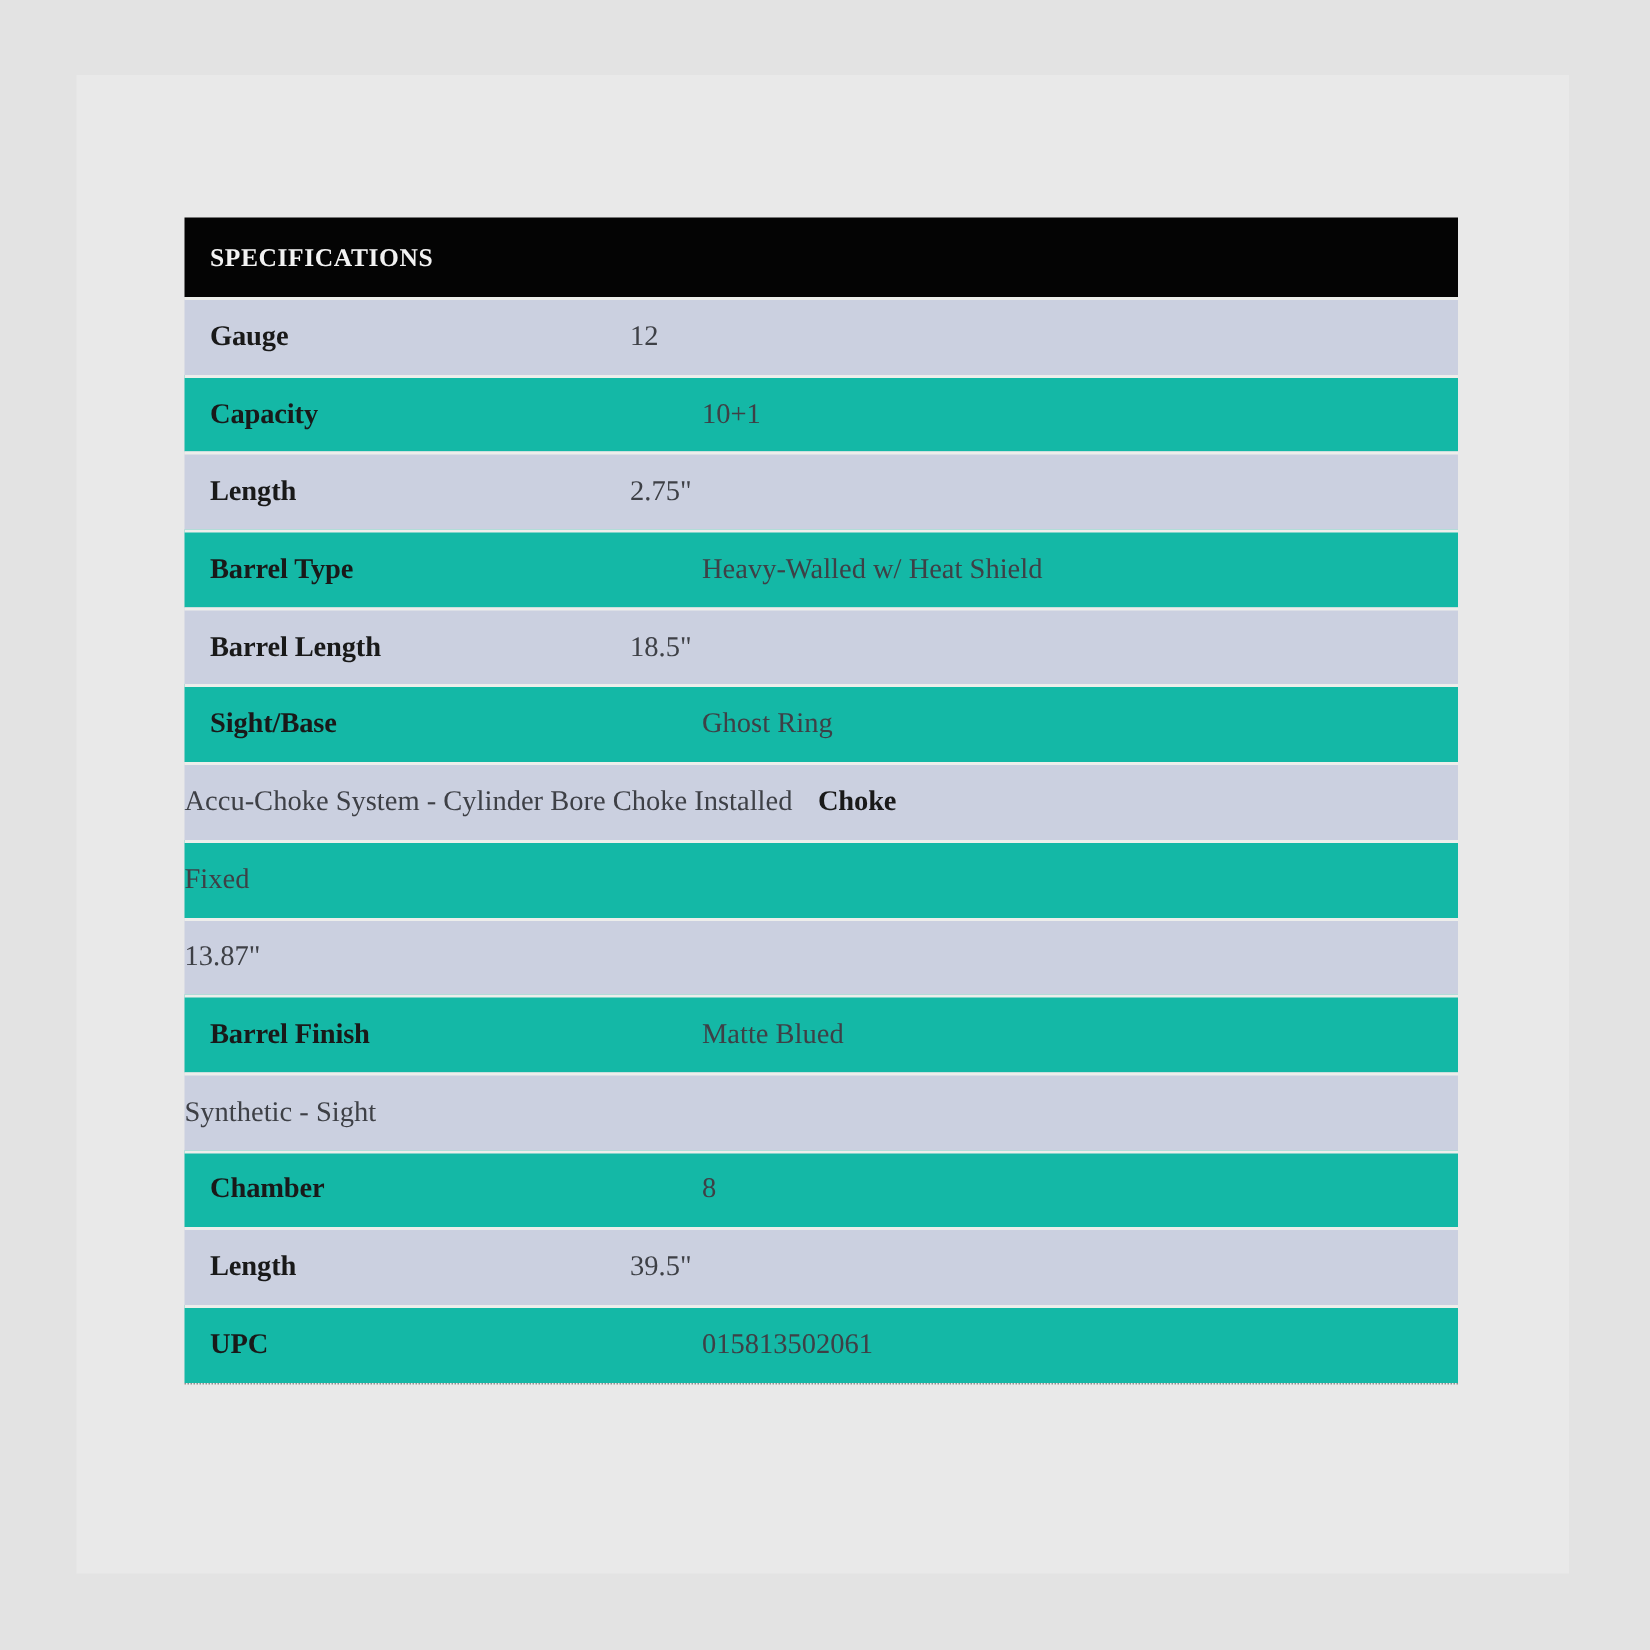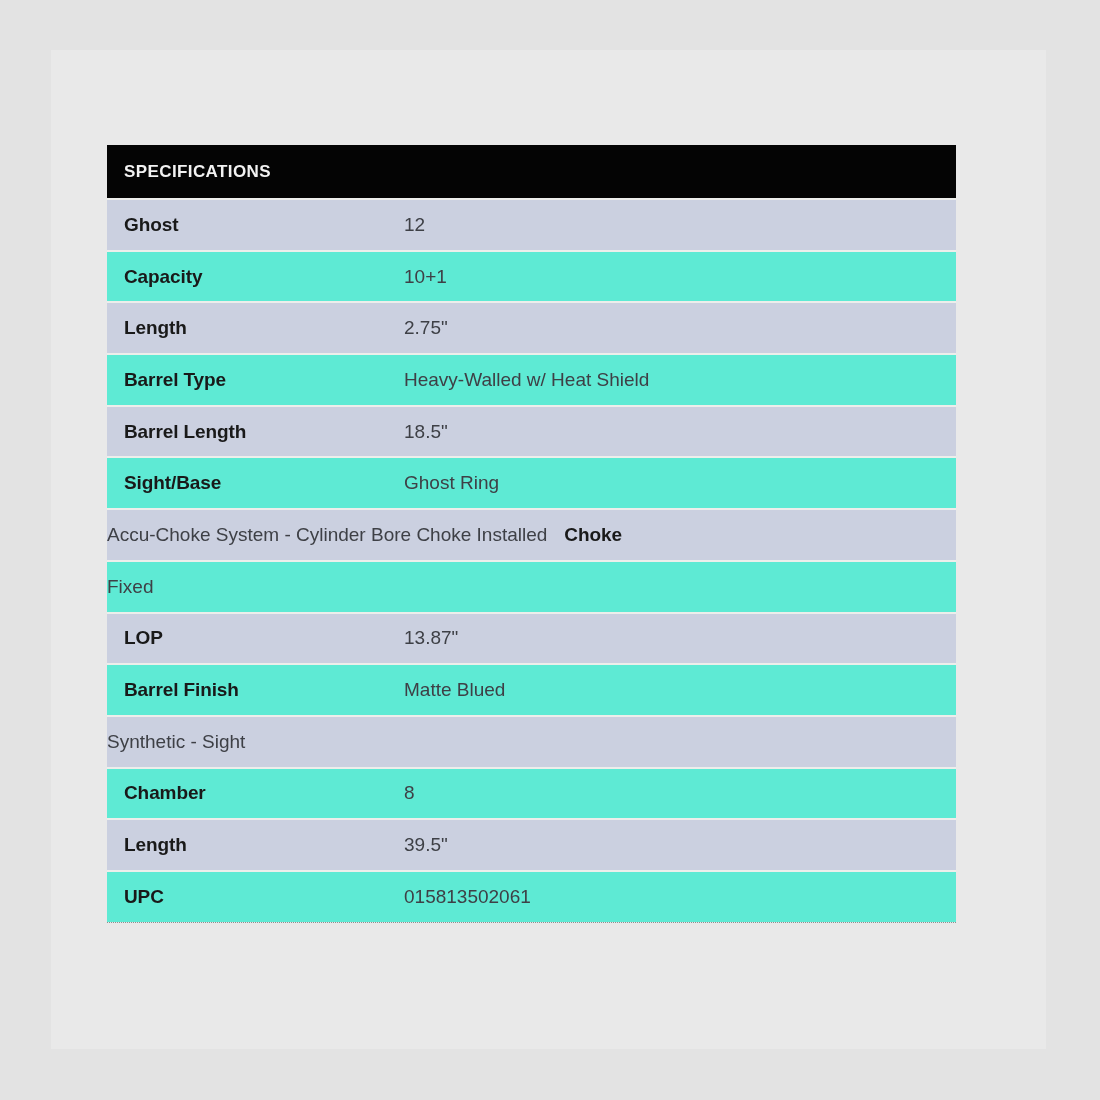--- a/index.html
+++ b/index.html
@@ -17,23 +17,24 @@
   .panel {
     position: absolute;
     left: 51px;
     top: 50px;
     width: 995px;
     height: 999px;
     background: #e9e9e9;
   }
   .spec-table {
     position: absolute;
-    left: 107px;
+    left: 123px;
     top: 145px;
     width: 849px;
+    font-family: Liberation Serif, serif;
   }
   .spec-header {
     height: 53px;
     background: #040404;
     color: #f2f2f2;
     display: flex;
     align-items: center;
     padding-left: 17px;
     box-sizing: border-box;
     font-size: 17px;
@@ -42,21 +43,21 @@
   }
   .row {
     display: flex;
     align-items: center;
     height: 51.7px;
     box-sizing: border-box;
     border-top: 2px solid #edeeeb;
     font-size: 19px;
   }
   .row.alt   { background: #cbd0e0; }
-  .row.plain { background: #5eead4; }
+  .row.plain { background: #14b8a6; gap: 48px; }
   .cell.label {
     width: 280px;
     flex-shrink: 0;
     padding-left: 17px;
     font-weight: bold;
     color: #191919;
     letter-spacing: -0.1px;
   }
   .cell.value {
     color: #3e4046;
@@ -70,21 +71,21 @@
 <body>
 
 <div class="panel"></div>
 
 <div class="spec-table">
   <div class="spec-header">
     <span>SPECIFICATIONS</span>
   </div>
   <div id="rows">
   <div class="row alt">
-    <div class="cell label">Ghost</div>
+    <div class="cell label">Gauge</div>
     <div class="cell value">12</div>
   </div>
 
   <div class="row plain">
     <div class="cell label">Capacity</div>
     <div class="cell value">10+1</div>
   </div>
 
   <div class="row alt">
     <div class="cell label">Length</div>
@@ -109,21 +110,20 @@
   <div class="row alt">
     <div class="cell value">Accu-Choke System - Cylinder Bore Choke Installed</div>
     <div class="cell label">Choke</div>
   </div>
 
   <div class="row plain">
     <div class="cell value">Fixed</div>
   </div>
 
   <div class="row alt">
-    <div class="cell label">LOP</div>
     <div class="cell value">13.87"</div>
   </div>
 
   <div class="row plain">
     <div class="cell label">Barrel Finish</div>
     <div class="cell value">Matte Blued</div>
   </div>
 
   <div class="row alt">
     <div class="cell value">Synthetic - Sight</div>

